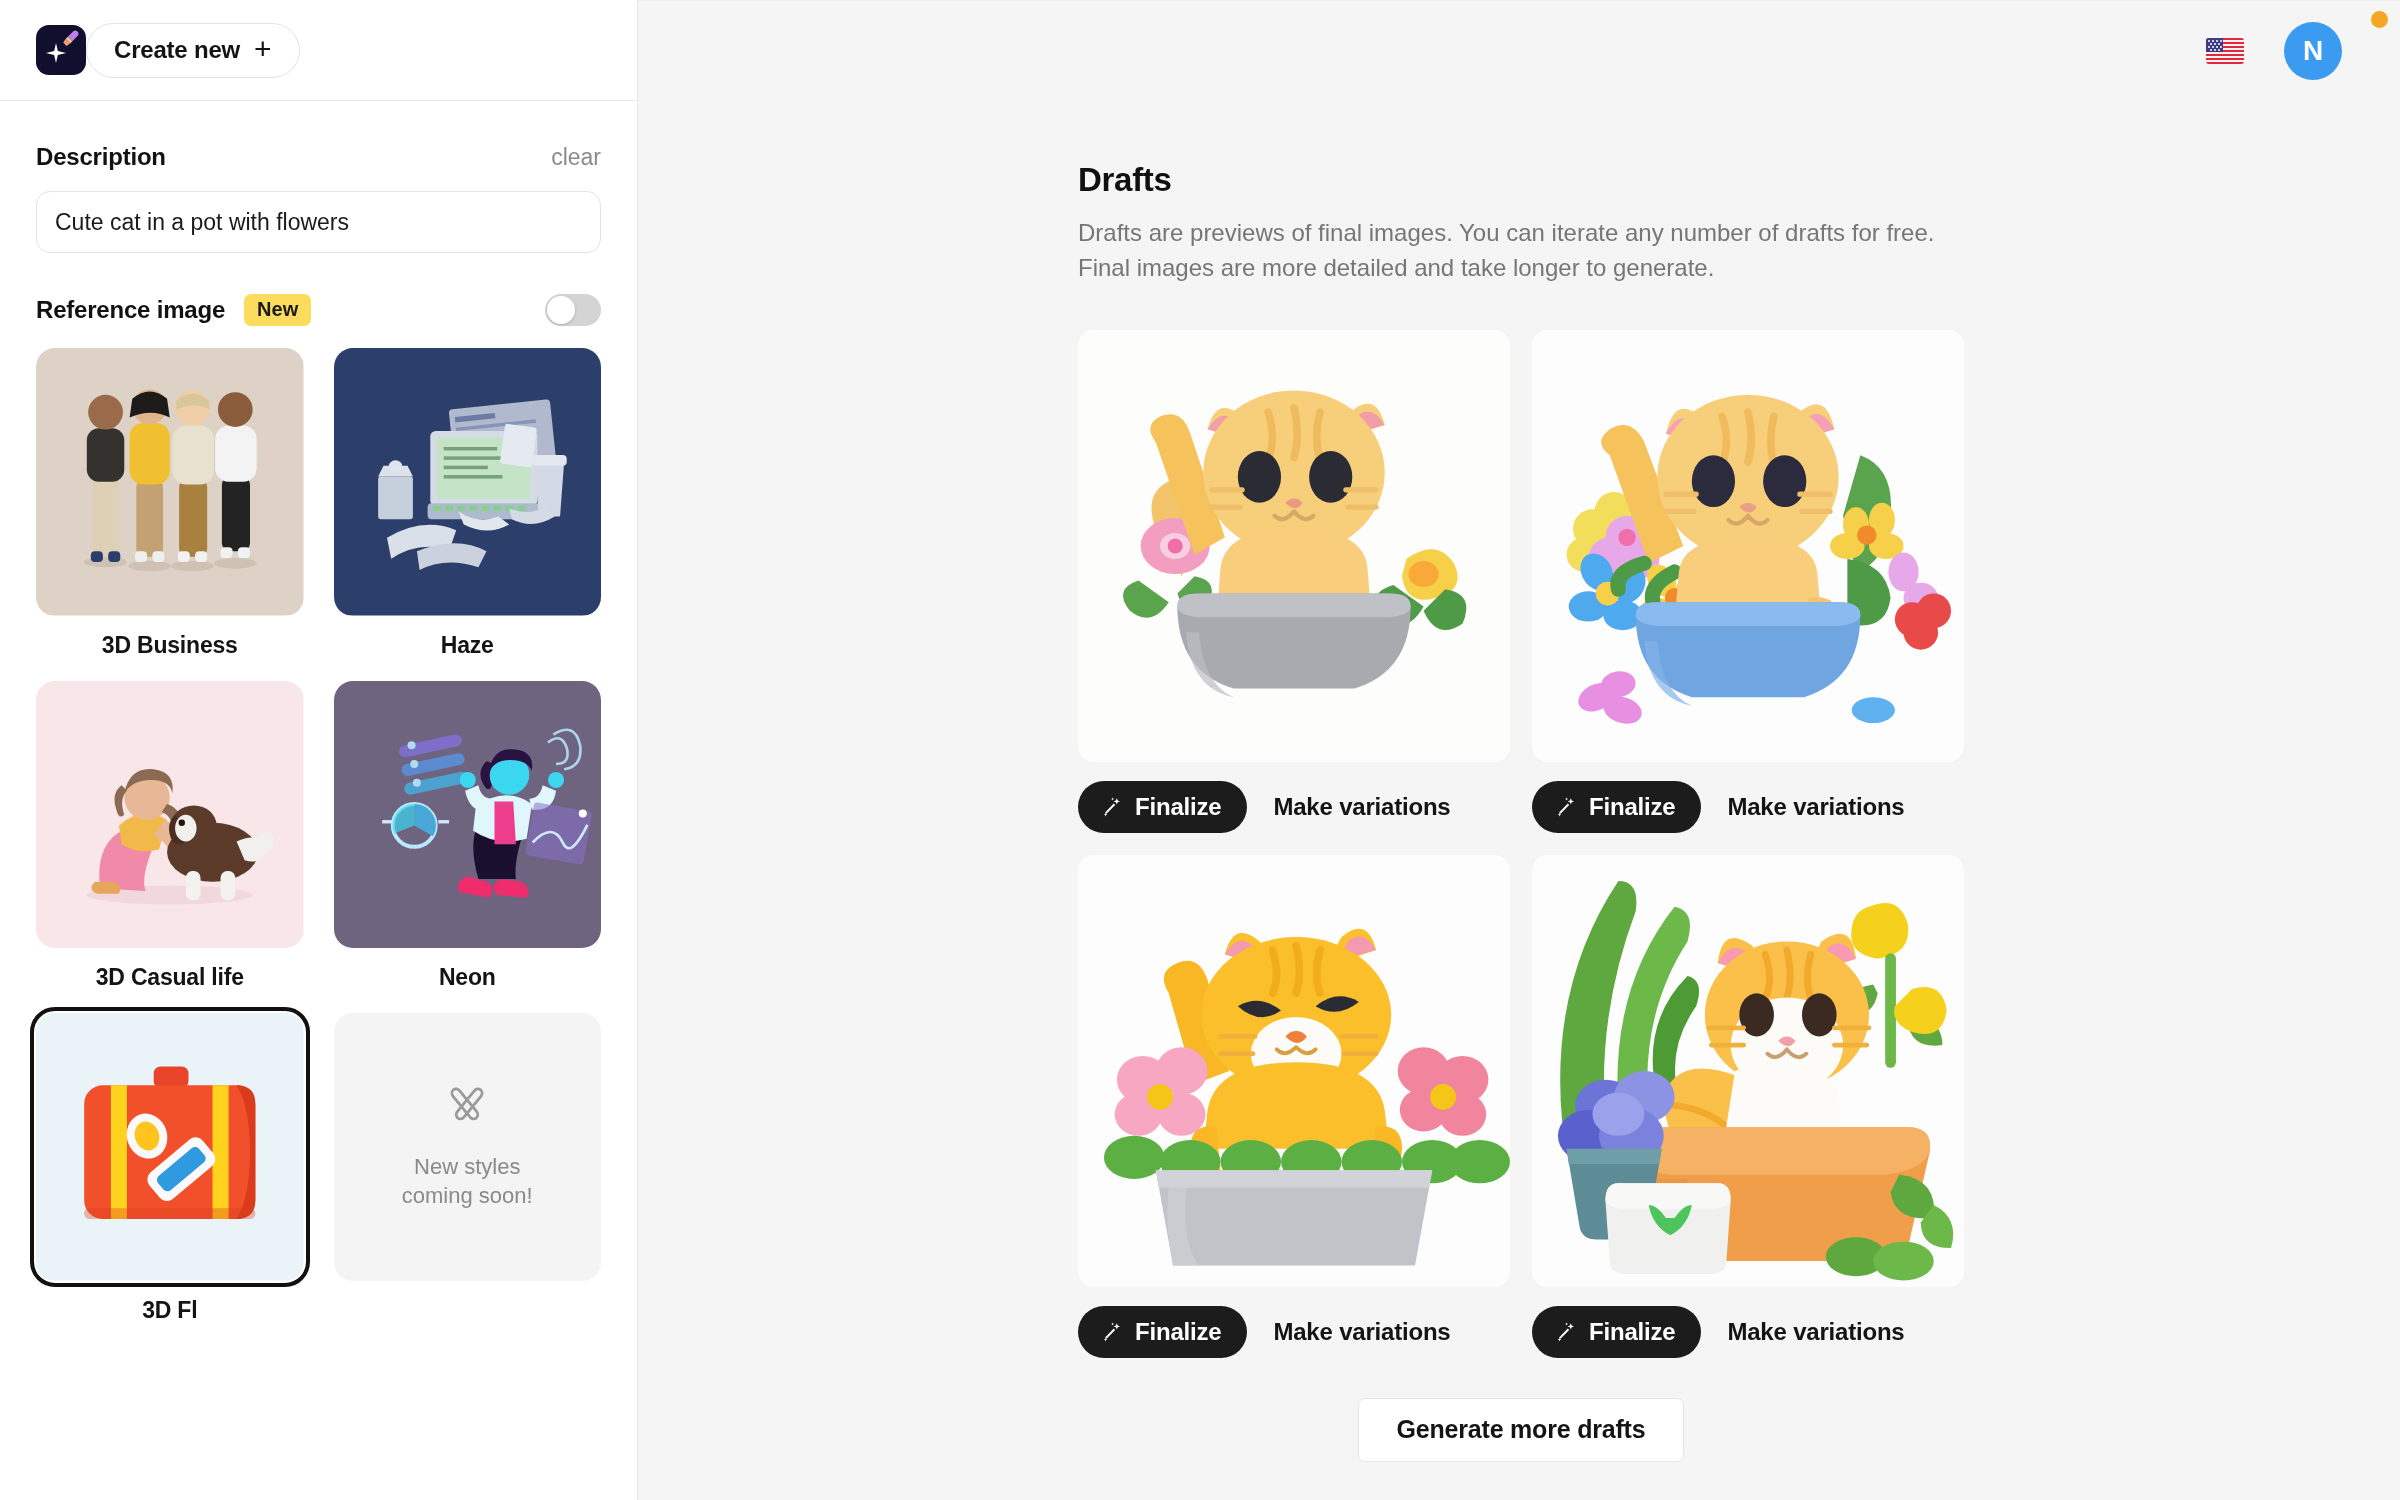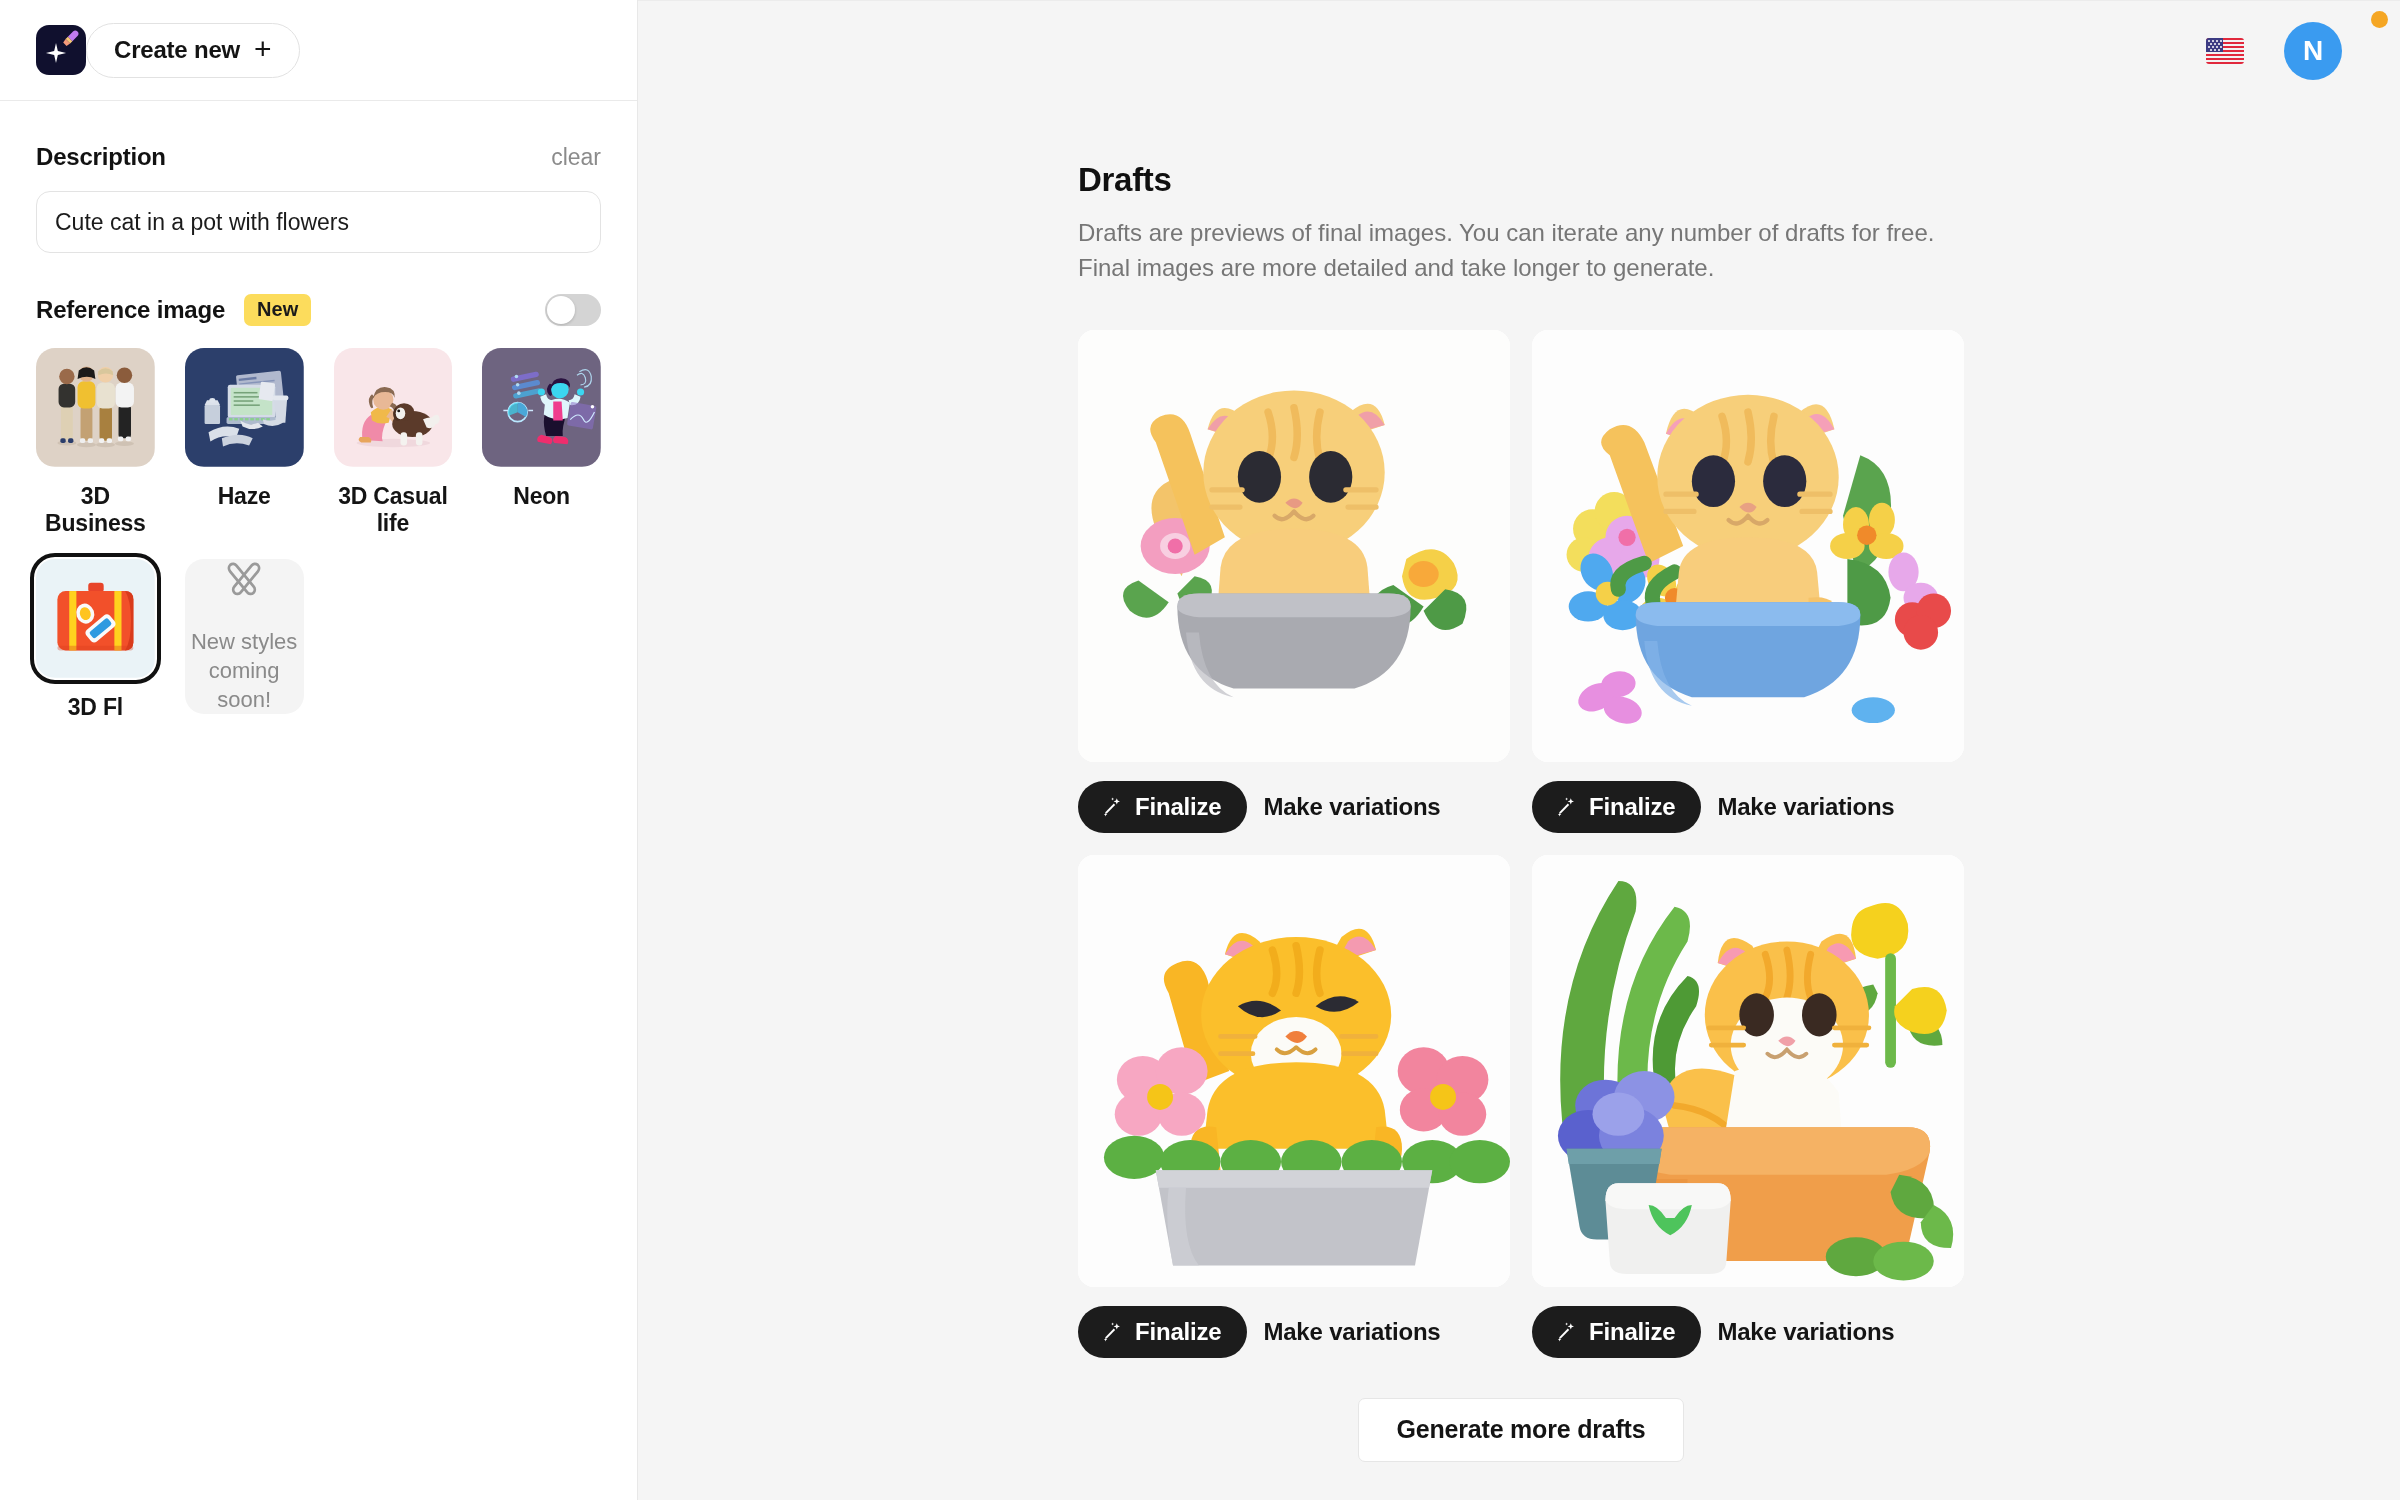--- a/index.html
+++ b/index.html
@@ -78,21 +78,21 @@
     background: #d4d4d4; position: relative; cursor: pointer;
   }
   .toggle .knob {
     position: absolute; left: 2px; top: 2px;
     width: 28px; height: 28px; border-radius: 50%;
     background: #ffffff; box-shadow: 0 1px 3px rgba(0,0,0,.18);
   }
   .style-title { margin-top: 38px; font-size: 24px; font-weight: 700; color: #121212; }
   .style-grid {
     margin-top: 22px;
-    display: grid; grid-template-columns: 1fr 1fr 1fr 1fr; gap: 22px 30px;
+    display: grid; grid-template-columns: 1fr 1fr; gap: 22px 30px;
   }
   .style-cell { display: flex; flex-direction: column; align-items: center; }
   .style-thumb {
     width: 100%; aspect-ratio: 1/1; border-radius: 19px;
     position: relative; overflow: hidden; cursor: pointer;
   }
   .style-cell.selected .style-thumb {
     outline: 4px solid #111; outline-offset: 2px;
   }
   .style-name {
@@ -162,21 +162,21 @@
     display: grid; grid-template-columns: 432px 432px;
     gap: 22px 22px; width: 886px;
   }
   .draft-cell { display: flex; flex-direction: column; }
   .draft-img {
     width: 432px; height: 432px; border-radius: 16px;
     background: #fff; position: relative; overflow: hidden;
     cursor: pointer;
   }
   .draft-actions {
-    margin-top: 19px; display: flex; gap: 16px;
+    margin-top: 19px; display: flex; gap: 26px;
     height: 52px;
   }
   .finalize-btn {
     display: flex; align-items: center; gap: 11px;
     background: #1c1c1c; color: #fff; border: none;
     border-radius: 26px; height: 52px; padding: 0 26px 0 22px;
     font-size: 24px; font-weight: 700; cursor: pointer;
     font-family: "Liberation Sans", sans-serif;
     letter-spacing: -0.2px;
   }

